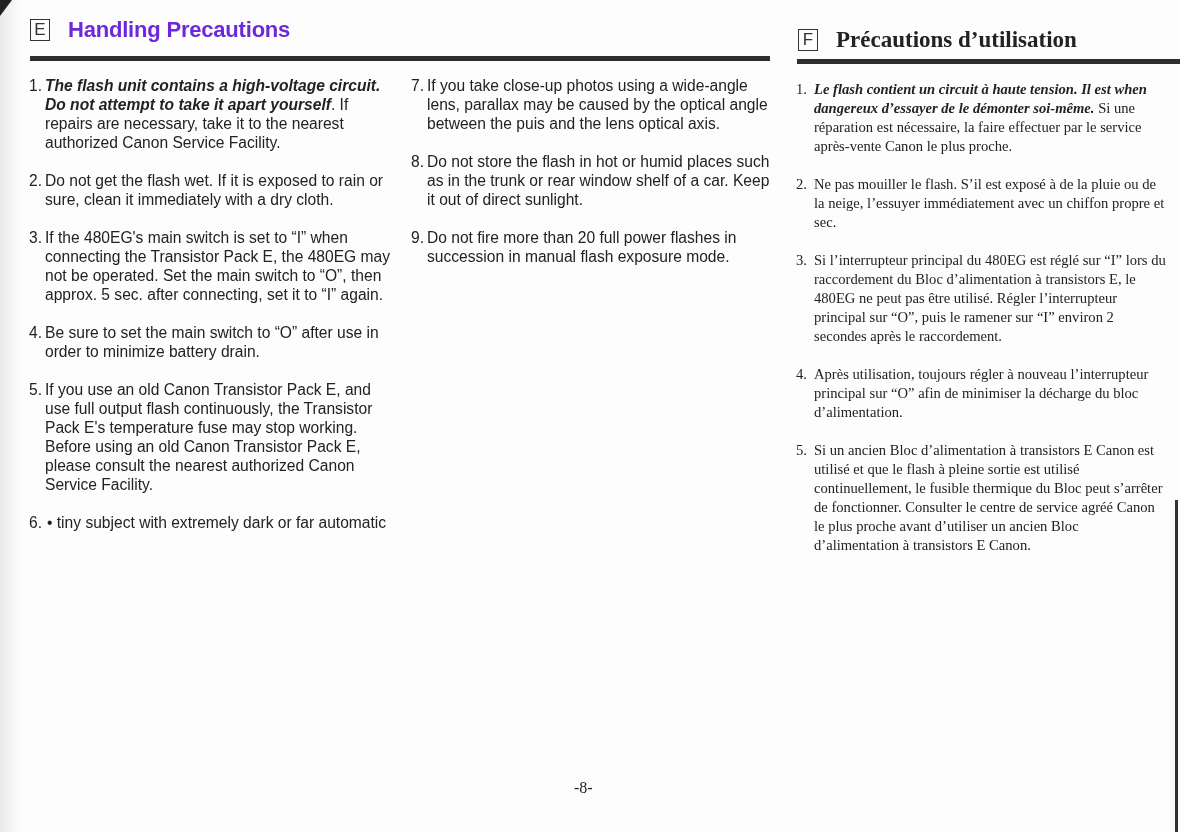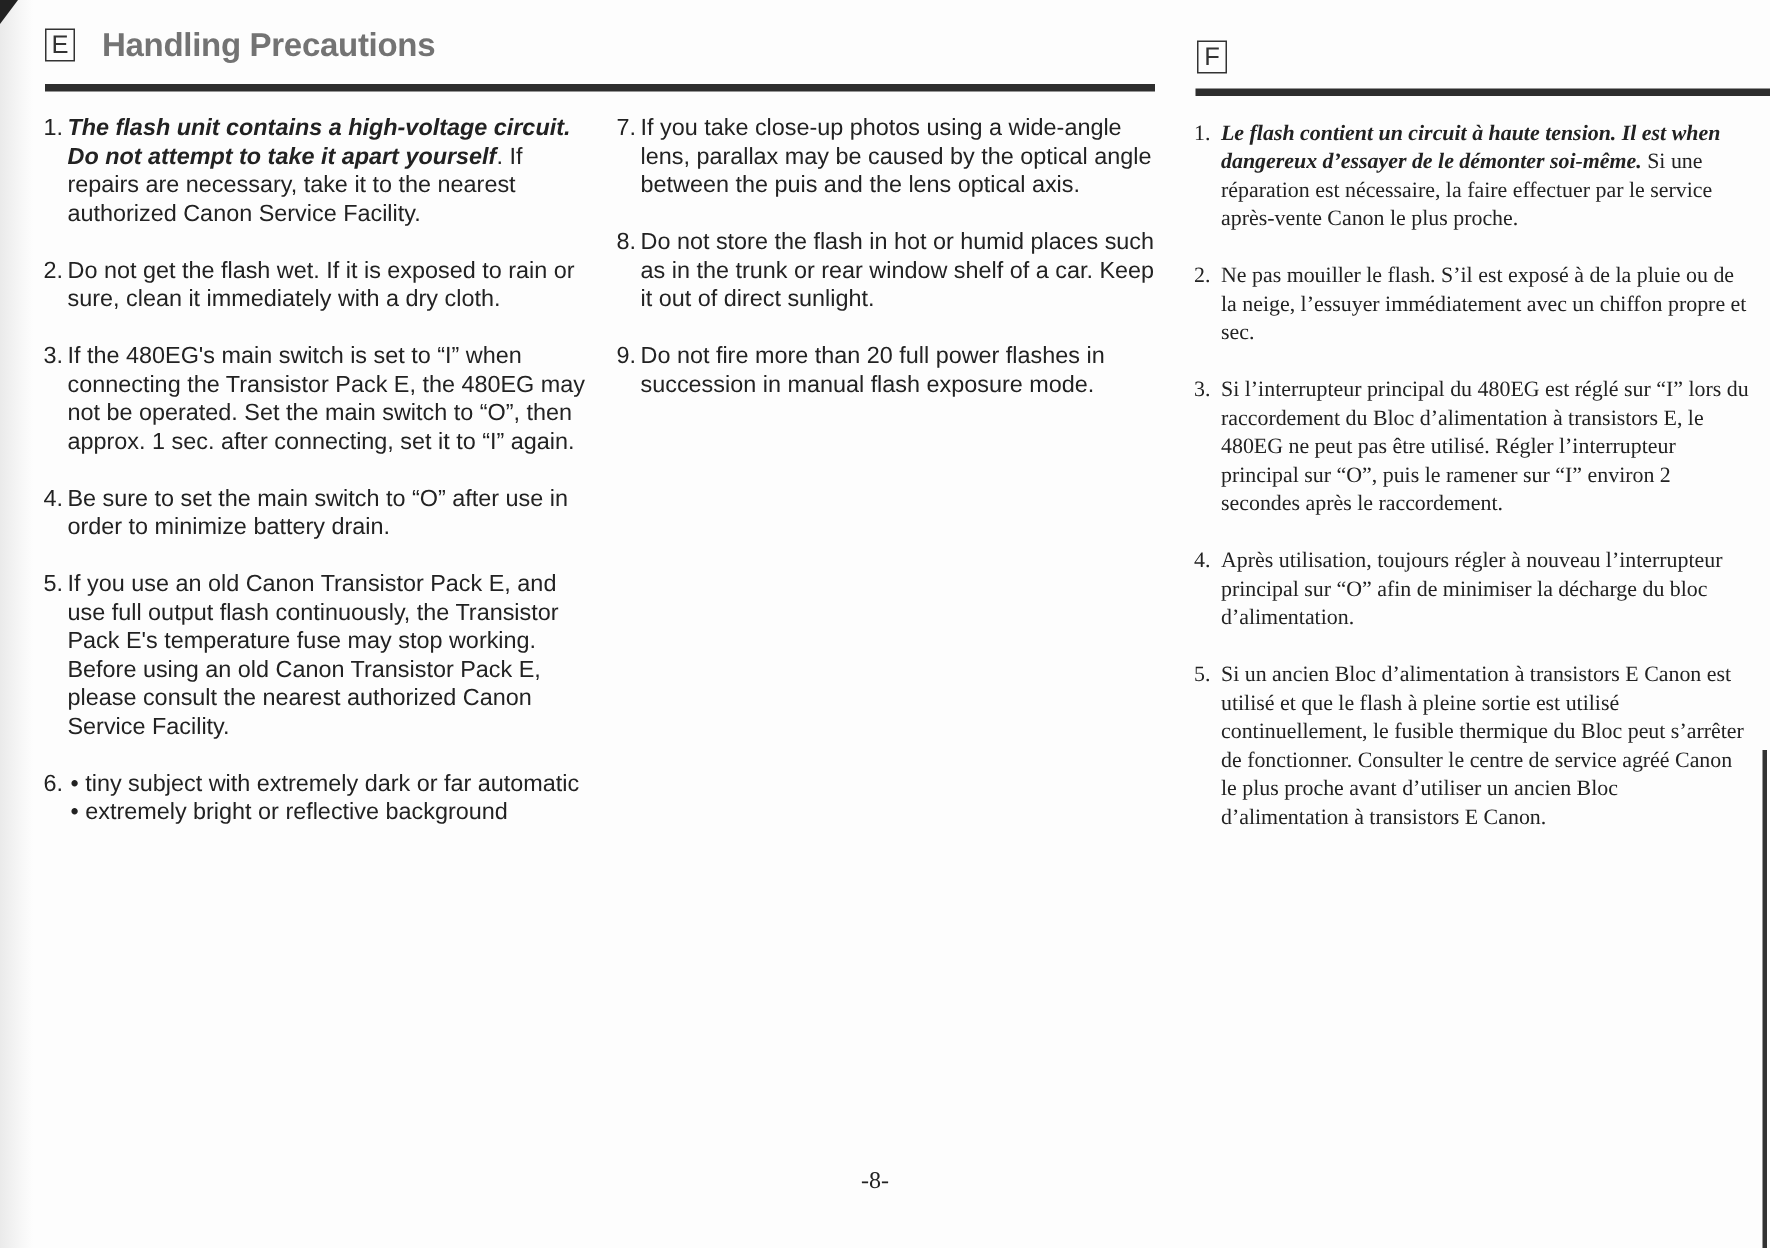--- a/index.html
+++ b/index.html
@@ -22,21 +22,21 @@
     
     .en-head { position: absolute; left: 30px; top: 17px; display: flex; align-items: center; }
     .lang-box {
       display: inline-flex; align-items: center; justify-content: center;
       width: 20px; height: 22px; border: 1.5px solid #333;
       font-family: "Liberation Sans", sans-serif; font-size: 17px; color: #333;
       box-sizing: border-box;
     }
     .en-title {
       margin-left: 18px; font-family: "Liberation Sans", sans-serif;
-      font-weight: bold; font-size: 22px; color: #737373; letter-spacing: -0.2px;
+      font-weight: bold; font-size: 22px; color: #6d28d9; letter-spacing: -0.2px;
     }
     .en-rule {
       position: absolute; left: 30px; top: 56px; width: 740px; height: 5px;
       background: #2e2e2e;
     }
     
     .fr-head { position: absolute; left: 798px; top: 27px; display: flex; align-items: center; }
     .fr-title {
       margin-left: 18px; font-family: "Liberation Serif", serif;
       font-weight: bold; font-size: 23px; color: #222;
@@ -78,50 +78,50 @@
 <div class="right-edge"></div>
 
 <div class="en-head">
   <span class="lang-box">E</span>
   <span class="en-title">Handling Precautions</span>
 </div>
 <div class="en-rule"></div>
 
 <div class="fr-head">
   <span class="lang-box">F</span>
+  <span class="fr-title">Précautions d’utilisation</span>
 </div>
 <div class="fr-rule"></div>
 
 <div class="col col-en1">
   <div class="en-item">
     <span class="num">1.</span>
     <span class="body"><span class="b">The flash unit contains a high-voltage circuit. Do not attempt to take it apart yourself</span><span>. If repairs are necessary, take it to the nearest authorized Canon Service Facility.</span></span>
   </div>
   <div class="en-item">
     <span class="num">2.</span>
     <span class="body">Do not get the flash wet. If it is exposed to rain or sure, clean it immediately with a dry cloth.</span>
   </div>
   <div class="en-item">
     <span class="num">3.</span>
-    <span class="body">If the 480EG's main switch is set to “I” when connecting the Transistor Pack E, the 480EG may not be operated. Set the main switch to “O”, then approx. 1 sec. after connecting, set it to “I” again.</span>
+    <span class="body">If the 480EG's main switch is set to “I” when connecting the Transistor Pack E, the 480EG may not be operated. Set the main switch to “O”, then approx. 5 sec. after connecting, set it to “I” again.</span>
   </div>
   <div class="en-item">
     <span class="num">4.</span>
     <span class="body">Be sure to set the main switch to “O” after use in order to minimize battery drain.</span>
   </div>
   <div class="en-item">
     <span class="num">5.</span>
     <span class="body">If you use an old Canon Transistor Pack E, and use full output flash continuously, the Transistor Pack E's temperature fuse may stop working. Before using an old Canon Transistor Pack E, please consult the nearest authorized Canon Service Facility.</span>
   </div>
   <div class="en-item">
     <span class="num">6.</span>
     <span class="body">
       <ul class="bullets">
         <li>• tiny subject with extremely dark or far automatic</li>
-        <li>• extremely bright or reflective background</li>
       </ul>
     </span>
   </div>
 </div>
 
 <div class="col col-en2">
   <div class="en-item">
     <span class="num">7.</span>
     <span class="body">If you take close-up photos using a wide-angle lens, parallax may be caused by the optical angle between the puis and the lens optical axis.</span>
   </div>

